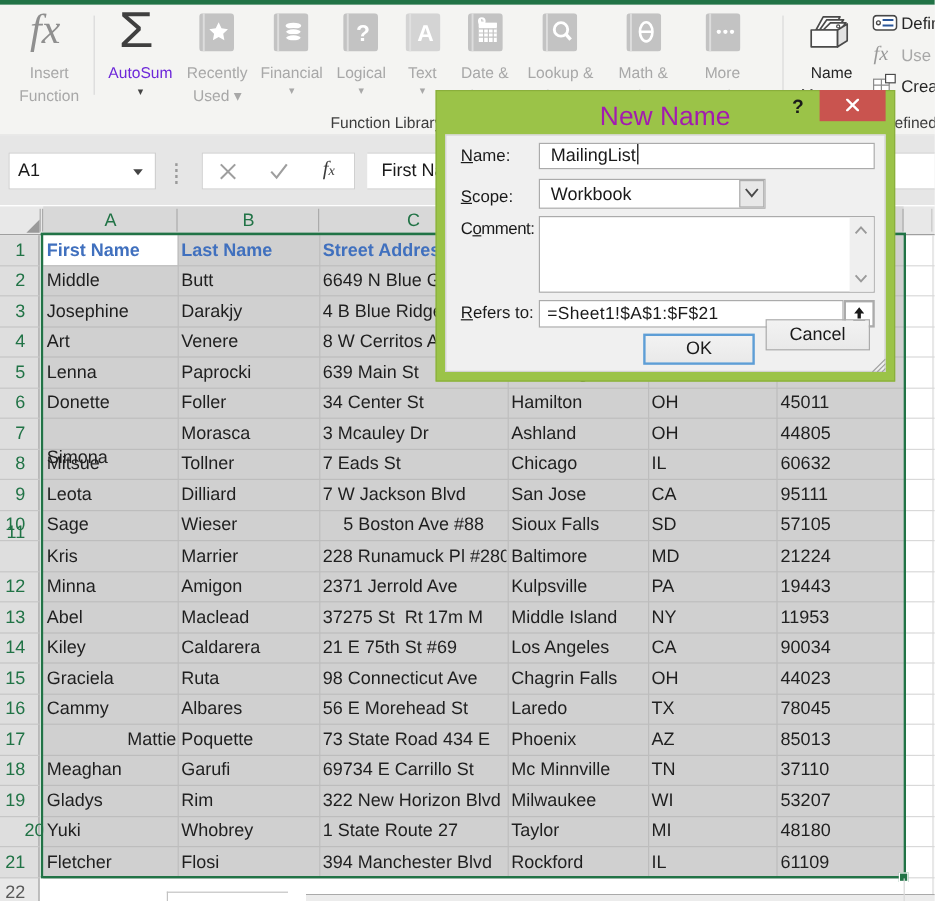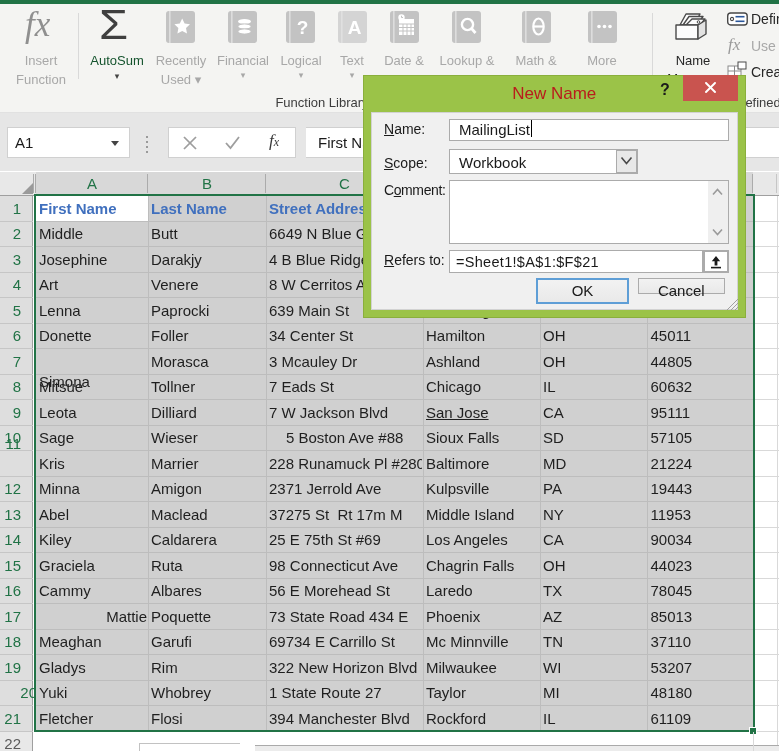--- a/index.html
+++ b/index.html
@@ -13,21 +13,21 @@
 .inp{position:absolute;background:#fff;border:1px solid #ababab;}
 </style></head><body>
 
 <div class="abs" style="left:0;top:0;width:779px;height:4px;background:#217346;"></div>
 <div class="abs" style="left:0;top:4px;width:779px;height:109px;background:#f4f4f2;border-bottom:1px solid #e1e1e1;"></div>
 <div class="abs" style="left:25px;top:5px;width:36px;height:42px;font-family:'Liberation Serif',serif;font-style:italic;font-size:35px;color:#8f8f8f;">fx</div>
 <div class="rlbl" style="left:10px;top:53px;width:62px;">Insert</div>
 <div class="rlbl" style="left:10px;top:72px;width:62px;">Function</div>
 <div class="abs" style="left:78px;top:13px;width:1px;height:66px;background:#d9d9d9;"></div>
 <div class="abs" style="left:99px;top:3px;width:36px;height:44px;font-size:42px;line-height:44px;color:#3f3f3f;transform:scaleX(1.12);transform-origin:left;">Σ</div>
-<div class="rlbl" style="left:86px;top:53px;width:62px;color:#14532d;">AutoSum</div>
+<div class="rlbl" style="left:86px;top:53px;width:62px;color:#6d28d9;">AutoSum</div>
 <div class="rlbl" style="left:86px;top:71px;width:62px;color:#444;font-size:9px;">▾</div>
 <svg class="abs" style="left:166px;top:11px;" width="29" height="32" viewBox="0 0 29 32">
     <rect x="0" y="0" width="29" height="32" rx="3" fill="#c3c3c3"></rect>
     <rect x="3" y="0" width="1.6" height="32" fill="#e2e2e2" opacity="0.85"></rect>
     <path d="M16.2 7.5 L18.6 12.6 L24 13.3 L20 17.1 L21 22.5 L16.2 19.9 L11.4 22.5 L12.4 17.1 L8.4 13.3 L13.8 12.6 Z" fill="#fff"></path>
   </svg>
 <div class="rlbl" style="left:136px;top:53px;width:90px;">Recently</div>
 <div class="rlbl" style="left:136px;top:72px;width:90px;">Used ▾</div>
 <svg class="abs" style="left:228px;top:11px;" width="29" height="32" viewBox="0 0 29 32">
     <rect x="0" y="0" width="29" height="32" rx="3" fill="#c3c3c3"></rect>
@@ -303,21 +303,21 @@
 <div class="cell" style="left:647.5px;top:348.50px;width:104.0px;height:25.5px;">44805</div>
 <div class="cell" style="left:36px;top:374.00px;width:111px;height:25.5px;">Mitsue</div>
 <div class="cell" style="left:148px;top:374.00px;width:117px;height:25.5px;">Tollner</div>
 <div class="cell" style="left:266px;top:374.00px;width:180px;height:25.5px;">7 Eads St</div>
 <div class="cell" style="left:423px;top:374.00px;width:116px;height:25.5px;">Chicago</div>
 <div class="cell" style="left:540px;top:374.00px;width:106.5px;height:25.5px;">IL</div>
 <div class="cell" style="left:647.5px;top:374.00px;width:104.0px;height:25.5px;">60632</div>
 <div class="cell" style="left:36px;top:399.50px;width:111px;height:25.5px;">Leota</div>
 <div class="cell" style="left:148px;top:399.50px;width:117px;height:25.5px;">Dilliard</div>
 <div class="cell" style="left:266px;top:399.50px;width:156px;height:25.5px;">7 W Jackson Blvd</div>
-<div class="cell" style="left:423px;top:399.50px;width:116px;height:25.5px;text-decoration:underline;">San Jose</div>
+<div class="cell" style="left:423px;top:399.50px;width:116px;height:25.5px;">San Jose</div>
 <div class="cell" style="left:540px;top:399.50px;width:106.5px;height:25.5px;">CA</div>
 <div class="cell" style="left:647.5px;top:399.50px;width:104.0px;height:25.5px;">95111</div>
 <div class="cell" style="left:36px;top:425.00px;width:111px;height:25.5px;">Sage</div>
 <div class="cell" style="left:148px;top:425.00px;width:117px;height:25.5px;">Wieser</div>
 <div class="cell" style="left:266px;top:425.00px;width:156px;height:25.5px;padding-left:20px;">5 Boston Ave #88</div>
 <div class="cell" style="left:423px;top:425.00px;width:116px;height:25.5px;">Sioux Falls</div>
 <div class="cell" style="left:540px;top:425.00px;width:106.5px;height:25.5px;">SD</div>
 <div class="cell" style="left:647.5px;top:425.00px;width:104.0px;height:25.5px;">57105</div>
 <div class="cell" style="left:36px;top:450.50px;width:111px;height:25.5px;">Kris</div>
 <div class="cell" style="left:148px;top:450.50px;width:117px;height:25.5px;">Marrier</div>
@@ -332,21 +332,21 @@
 <div class="cell" style="left:540px;top:476.00px;width:106.5px;height:25.5px;">PA</div>
 <div class="cell" style="left:647.5px;top:476.00px;width:104.0px;height:25.5px;">19443</div>
 <div class="cell" style="left:36px;top:501.50px;width:111px;height:25.5px;">Abel</div>
 <div class="cell" style="left:148px;top:501.50px;width:117px;height:25.5px;">Maclead</div>
 <div class="cell" style="left:266px;top:501.50px;width:156px;height:25.5px;">37275 St&nbsp; Rt 17m M</div>
 <div class="cell" style="left:423px;top:501.50px;width:116px;height:25.5px;">Middle Island</div>
 <div class="cell" style="left:540px;top:501.50px;width:106.5px;height:25.5px;">NY</div>
 <div class="cell" style="left:647.5px;top:501.50px;width:104.0px;height:25.5px;">11953</div>
 <div class="cell" style="left:36px;top:527.00px;width:111px;height:25.5px;">Kiley</div>
 <div class="cell" style="left:148px;top:527.00px;width:117px;height:25.5px;">Caldarera</div>
-<div class="cell" style="left:266px;top:527.00px;width:156px;height:25.5px;">25 E 75th St #69</div>
+<div class="cell" style="left:266px;top:527.00px;width:156px;height:25.5px;">21 E 75th St #69</div>
 <div class="cell" style="left:423px;top:527.00px;width:116px;height:25.5px;">Los Angeles</div>
 <div class="cell" style="left:540px;top:527.00px;width:106.5px;height:25.5px;">CA</div>
 <div class="cell" style="left:647.5px;top:527.00px;width:104.0px;height:25.5px;">90034</div>
 <div class="cell" style="left:36px;top:552.50px;width:111px;height:25.5px;">Graciela</div>
 <div class="cell" style="left:148px;top:552.50px;width:117px;height:25.5px;">Ruta</div>
 <div class="cell" style="left:266px;top:552.50px;width:156px;height:25.5px;">98 Connecticut Ave</div>
 <div class="cell" style="left:423px;top:552.50px;width:116px;height:25.5px;">Chagrin Falls</div>
 <div class="cell" style="left:540px;top:552.50px;width:106.5px;height:25.5px;">OH</div>
 <div class="cell" style="left:647.5px;top:552.50px;width:104.0px;height:25.5px;">44023</div>
 <div class="cell" style="left:36px;top:578.00px;width:111px;height:25.5px;">Cammy</div>
@@ -390,21 +390,21 @@
 <div class="abs" style="left:752.5px;top:193.5px;width:2px;height:537.5px;background:#217346;"></div>
 <div class="abs" style="left:34px;top:729.50px;width:720.5px;height:2px;background:#217346;"></div>
 <div class="abs" style="left:749px;top:726.50px;width:8px;height:8px;background:#217346;border:1px solid #fff;"></div>
 <div class="abs" style="left:139px;top:743px;width:101px;height:1px;background:#c2c2c2;"></div>
 <div class="abs" style="left:139px;top:743px;width:1px;height:8px;background:#c2c2c2;"></div>
 <div class="abs" style="left:255px;top:745px;width:524px;height:1px;background:#aaaaaa;"></div>
 <div class="abs" style="left:255px;top:746px;width:524px;height:5px;background:#ececec;"></div>
 <div class="abs" style="left:752.5px;top:731.5px;width:1px;height:19.5px;background:#d9d9d9;"></div>
 <div class="abs" style="left:363px;top:75px;width:382.5px;height:243px;background:#9bc348;border:1px solid #8aaf3c;"></div>
 <div class="abs" style="left:371px;top:112px;width:367px;height:198px;background:#f0f0f0;border:1px solid #d2d2d2;"></div>
-<div class="abs" style="left:363px;top:84px;width:382.5px;height:22px;font-size:17px;color:#b91c1c;text-align:center;">New Name</div>
+<div class="abs" style="left:363px;top:84px;width:382.5px;height:22px;font-size:22px;color:#a21caf;text-align:center;">New Name</div>
 <div class="dlbl" style="left:660px;top:81px;font-size:16px;font-weight:bold;color:#1a1a1a;">?</div>
 <div class="abs" style="left:683px;top:75px;width:55px;height:26px;background:#c9544f;"></div>
 <svg class="abs" style="left:705px;top:82px;" width="11" height="11" viewBox="0 0 11 11">
 <g stroke="#fff" stroke-width="1.9" stroke-linecap="round">
       <line x1="1" y1="1" x2="10" y2="10"></line>
       <line x1="10" y1="1" x2="1" y2="10"></line>
     </g>
   </svg>
 <div class="dlbl" style="left:384px;top:121px;font-size:14px;"><u>N</u>ame:</div>
 <div class="dlbl" style="left:384px;top:155px;font-size:14px;"><u>S</u>cope:</div>
@@ -428,17 +428,17 @@
 <path d="M1 1.5 L5.5 6.5 L10 1.5" fill="none" stroke="#9a9a9a" stroke-width="1.6"></path>
   </svg>
 <div class="inp" style="left:448.5px;top:250px;width:254.5px;height:23px;"></div>
 <div class="dlbl" style="left:456px;top:254px;font-size:14.5px;letter-spacing:0.3px;">=Sheet1!$A$1:$F$21</div>
 <div class="abs" style="left:703px;top:250px;width:26px;height:23px;background:#fff;border:2px solid #ababab;"></div>
 <svg class="abs" style="left:709px;top:254.5px;" width="14" height="14" viewBox="0 0 14 14">
 <line x1="2" y1="12.6" x2="12" y2="12.6" stroke="#1a1a1a" stroke-width="1.6"></line>
 <path d="M7 1 L11.2 6.2 H8.4 V10.5 H5.6 V6.2 H2.8 Z" fill="#1a1a1a"></path>
   </svg>
 <div class="abs" style="left:536px;top:278px;width:93px;height:26px;background:linear-gradient(#f2f2f2,#e9e9e9);border:2px solid #5e9ed6;text-align:center;font-size:15px;line-height:22px;color:#1a1a1a;">OK</div>
-<div class="abs" style="left:637.5px;top:278px;width:87.5px;height:16px;background:linear-gradient(#f2f2f2,#e9e9e9);border:1px solid #ababab;text-align:center;font-size:15px;line-height:24px;color:#1a1a1a;">Cancel</div>
+<div class="abs" style="left:637.5px;top:266px;width:87.5px;height:26px;background:linear-gradient(#f2f2f2,#e9e9e9);border:1px solid #ababab;text-align:center;font-size:15px;line-height:24px;color:#1a1a1a;">Cancel</div>
 <svg class="abs" style="left:724px;top:296px;" width="14" height="14" viewBox="0 0 14 14">
 <line x1="3" y1="14" x2="14" y2="3" stroke="#a0a0a0"></line>
 <line x1="7" y1="14" x2="14" y2="7" stroke="#a0a0a0"></line>
 <line x1="11" y1="14" x2="14" y2="11" stroke="#a0a0a0"></line>
   </svg>
 </body></html>

